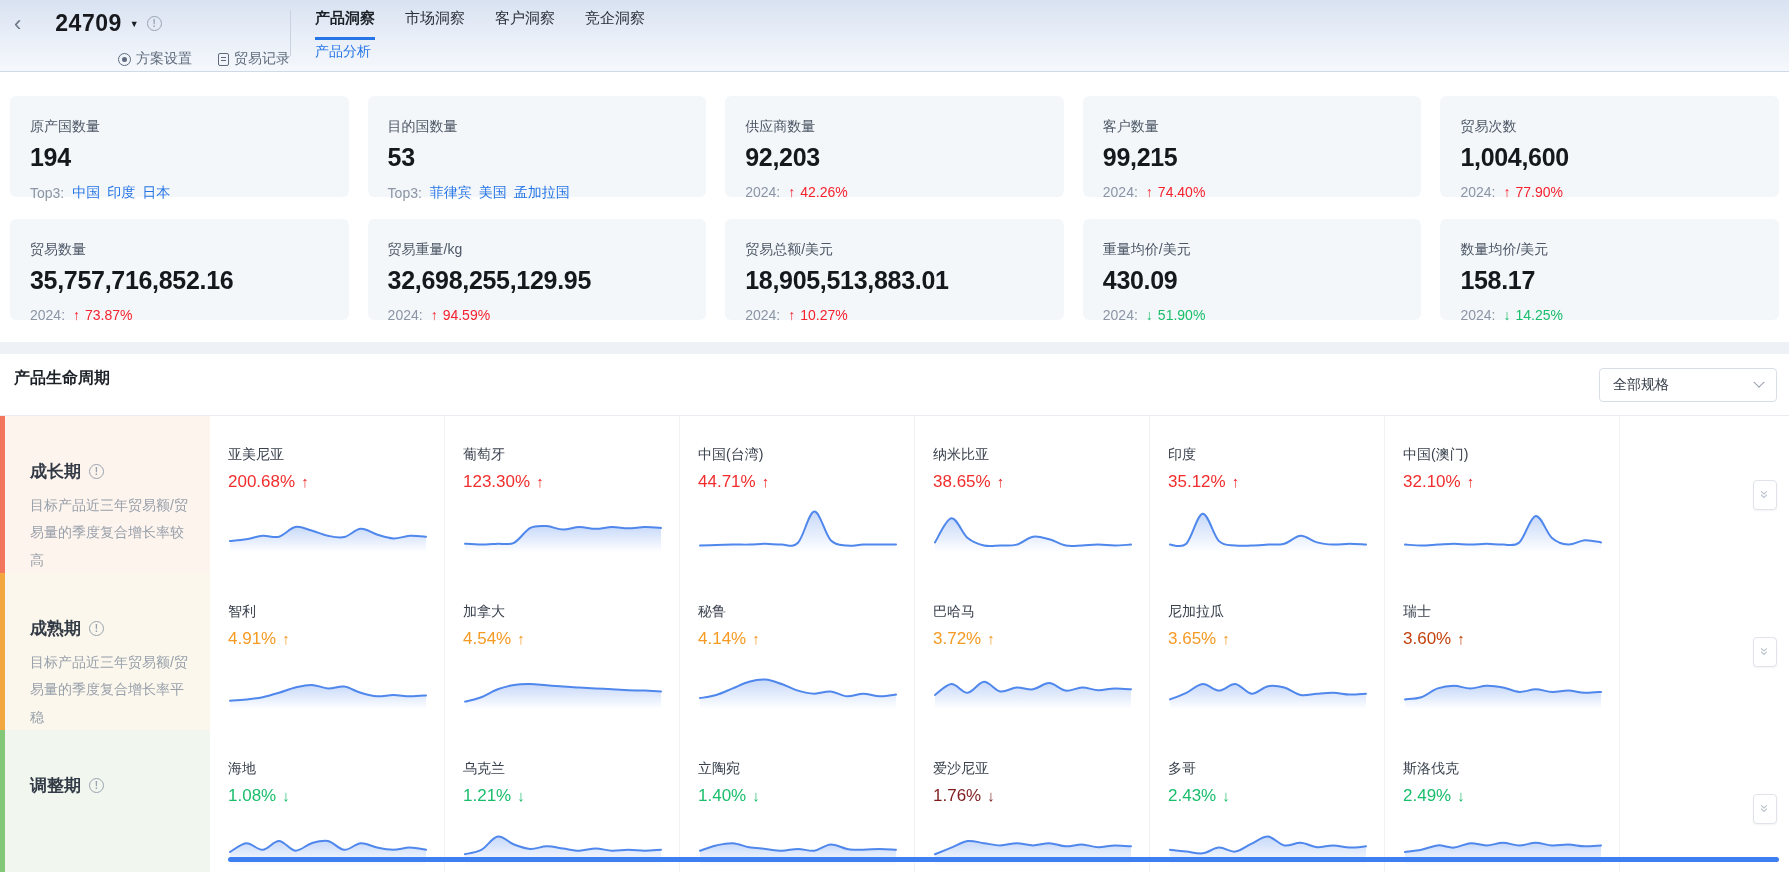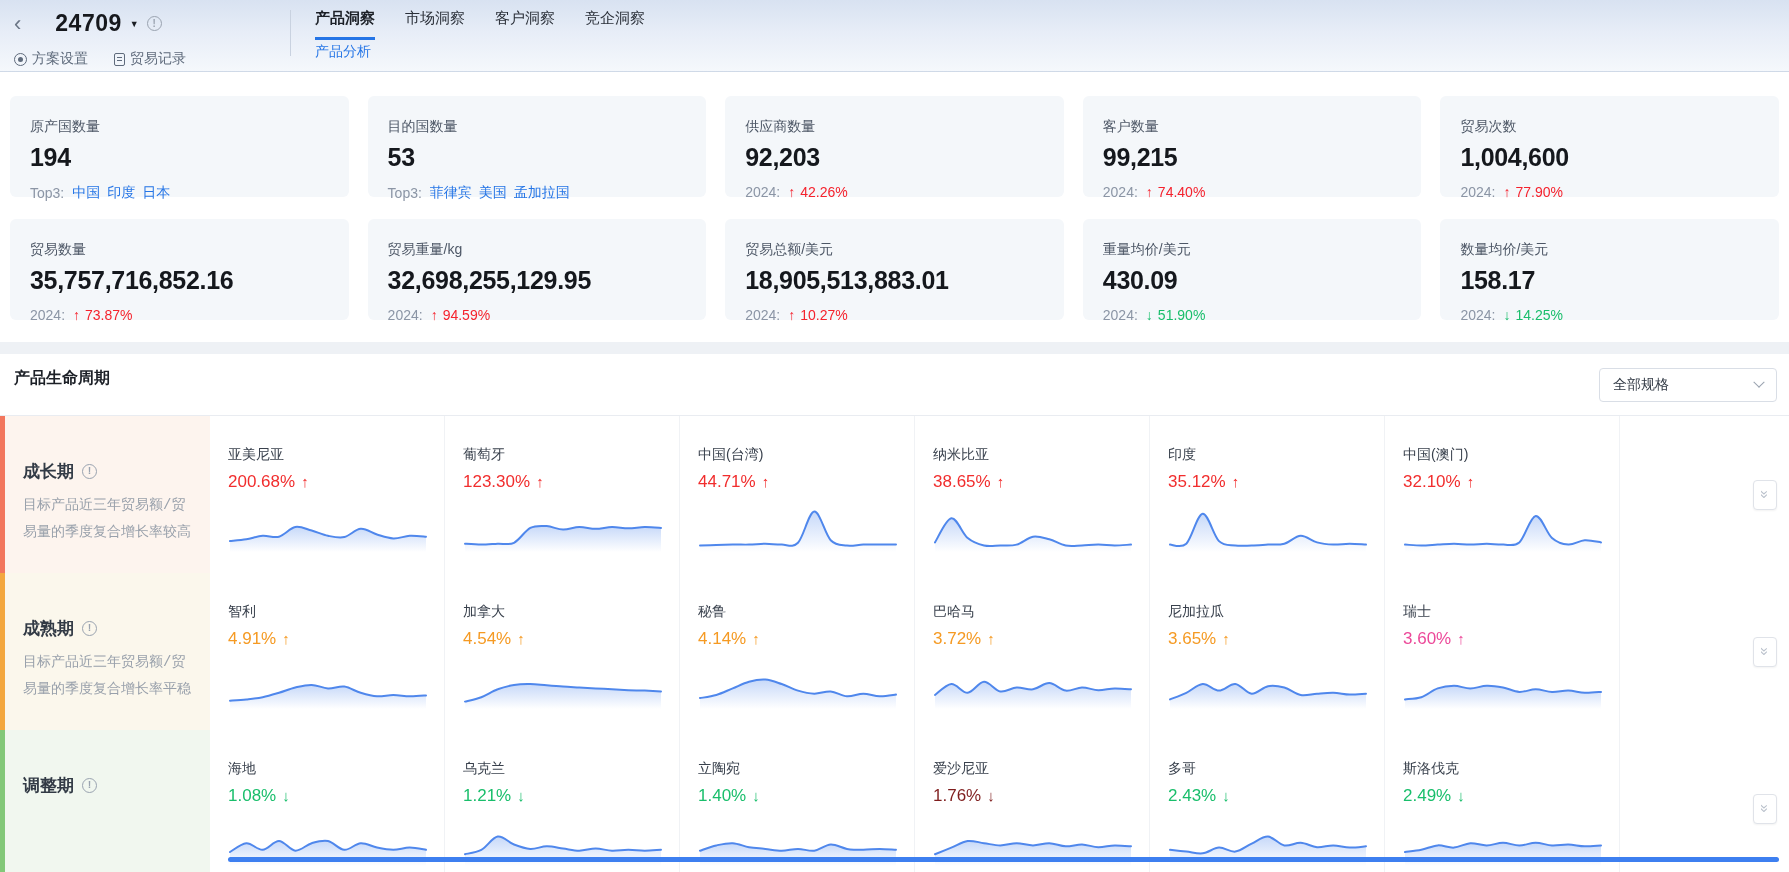--- a/index.html
+++ b/index.html
@@ -11,21 +11,21 @@
     background:linear-gradient(180deg,#d8e2f1 0%,#e7edf7 45%,#f5f8fc 100%);
     border-bottom:1px solid rgba(0,0,0,.04); }
   .tb-left { width:276px; padding-top:10px; }
   .tb-row1 { display:flex; align-items:center; gap:8px; }
   .back { font-size:22px; color:#6b7686; line-height:18px; cursor:pointer; }
   .tb-title { font-size:23px; font-weight:700; color:#16181d; letter-spacing:.5px;margin-left:26px; }
   .caret { font-size:9px; color:#1a1d23; cursor:pointer; }
   .info-circle { display:inline-flex; align-items:center; justify-content:center;
     width:15px; height:15px; border:1px solid #9aa3b0; border-radius:50%;
     color:#9aa3b0; font-size:10px; font-weight:700; line-height:1; cursor:pointer; }
-  .tb-row2 { margin-top:13px; display:flex; gap:26px; color:#5f6b7c; font-size:14px; align-items:center; }
+  .tb-row2 { margin-top:13px; display:flex; gap:26px; color:#5f6b7c; font-size:14px; align-items:center;justify-content:flex-end; }
   .tb-link { display:inline-flex; align-items:center; cursor:pointer; }
   .ring { display:inline-block; width:13px; height:13px; border:1px solid #5f6b7c; border-radius:50%; position:relative; margin-right:5px; }
   .ring::after { content:''; position:absolute; left:50%; top:50%; width:5px; height:5px; margin:-2.5px 0 0 -2.5px; background:#5f6b7c; border-radius:50%; }
   .doc { display:inline-block; width:11px; height:13px; border:1px solid #5f6b7c; border-radius:2px; position:relative; margin-right:5px; }
   .doc::after { content:''; position:absolute; left:2px; right:2px; top:3px; height:1px; background:#5f6b7c; box-shadow:0 3px 0 #5f6b7c; }
   .tb-divider { width:1px; height:46px; background:#c9d2e0; margin:10px 24px 0 0; }
   .tb-tabs { padding-top:9px; }
   .tabs { display:flex; gap:30px; font-size:15px; color:#2a2f38; }
   .tab { padding-bottom:9px; border-bottom:3px solid transparent; cursor:pointer; }
   .tab.active { font-weight:700; color:#1c2027; border-bottom-color:#2575e6; }
@@ -49,21 +49,21 @@
 
   
   .lc-header { display:flex; justify-content:space-between; padding:14px 12px 13px 14px; }
   .lc-title { font-size:16px; font-weight:700; color:#1c2027; }
   .select { width:178px; height:34px; display:flex; align-items:center; justify-content:space-between;
     padding:0 13px; border:1px solid #d9dee6; border-radius:4px; background:#fff;
     font-size:14px; color:#323a45; cursor:pointer; }
   .chevron { width:8px; height:8px; border-right:1.5px solid #9aa3b0; border-bottom:1.5px solid #9aa3b0; transform:rotate(45deg) translate(-2px,-2px); }
   .lc-rows { border-top:1px solid #e9ecf1; }
   .lc-row { display:flex; height:157px; background:#fff; }
-  .lc-label { flex:0 0 210px; border-left:5px solid #ccc; padding:44px 18px 0 18px;font-family:Liberation Mono, monospace; }
+  .lc-label { flex:0 0 210px; border-left:5px solid #ccc; padding:44px 18px 0 25px; }
   .stage-title { font-size:17px; font-weight:700; color:#323a45; display:flex; align-items:center; gap:8px; }
   .stage-title .info-circle { width:15px; height:15px; font-weight:700; }
   .stage-desc { margin-top:9px; font-size:14px; color:#98a0ab; line-height:1.95; }
   .lc-cell { flex:0 0 235px; border-right:1px solid #f0f2f5; padding:30px 0 0 18px; cursor:pointer; }
   .cell-country { font-size:14px; color:#39414d; }
   .cell-pct { margin-top:8px; font-size:17px; font-weight:400; }
   .cell-pct .arr { margin-left:6px; font-size:15px; }
   .spark { display:block; margin-top:8px; }
   .lc-end { flex:1; display:flex; align-items:center; justify-content:flex-end; padding-right:12px; }
   .collapse-btn { width:24px; height:30px; border:1px solid #e0e3e9; border-radius:4px; background:#fff;
@@ -319,21 +319,21 @@
           <div class="lc-cell">
             <div class="cell-country">尼加拉瓜</div>
             <div class="cell-pct" style="color:#f59a23">3.65%<span class="arr">↑</span></div>
             <svg width="200" height="52" class="spark">
               <path d="M2.0,42.4C4.7,41.3 12.9,38.4 18.3,35.8C23.8,33.2 29.2,27.4 34.7,27.0C40.1,26.6 45.6,33.6 51.0,33.6C56.4,33.6 61.9,26.5 67.3,27.0C72.8,27.5 78.2,36.3 83.7,36.7C89.1,37.0 94.6,30.2 100.0,29.2C105.4,28.2 110.9,29.1 116.3,30.5C121.8,32.0 127.2,37.0 132.7,38.0C138.1,39.0 143.6,37.0 149.0,36.7C154.4,36.3 159.9,35.7 165.3,35.8C170.8,35.9 176.2,37.4 181.7,37.6C187.1,37.7 195.3,36.8 198.0,36.7L198,52L2,52Z" fill="url(#sparkfill)"></path>
               <path d="M2.0,42.4C4.7,41.3 12.9,38.4 18.3,35.8C23.8,33.2 29.2,27.4 34.7,27.0C40.1,26.6 45.6,33.6 51.0,33.6C56.4,33.6 61.9,26.5 67.3,27.0C72.8,27.5 78.2,36.3 83.7,36.7C89.1,37.0 94.6,30.2 100.0,29.2C105.4,28.2 110.9,29.1 116.3,30.5C121.8,32.0 127.2,37.0 132.7,38.0C138.1,39.0 143.6,37.0 149.0,36.7C154.4,36.3 159.9,35.7 165.3,35.8C170.8,35.9 176.2,37.4 181.7,37.6C187.1,37.7 195.3,36.8 198.0,36.7" fill="none" stroke="#4f87ec" stroke-width="2" stroke-linecap="round"></path>
             </svg>
           </div>
           <div class="lc-cell">
             <div class="cell-country">瑞士</div>
-            <div class="cell-pct" style="color:#ec4899">3.60%<span class="arr">↑</span></div>
+            <div class="cell-pct" style="color:#c2410c">3.60%<span class="arr">↑</span></div>
             <svg width="200" height="52" class="spark">
               <path d="M2.0,42.4C4.7,42.0 12.9,42.0 18.3,40.2C23.8,38.4 29.2,33.3 34.7,31.4C40.1,29.5 45.6,28.8 51.0,28.8C56.4,28.8 61.9,31.4 67.3,31.4C72.8,31.4 78.2,28.9 83.7,28.8C89.1,28.6 94.6,29.5 100.0,30.5C105.4,31.5 110.9,34.6 116.3,34.9C121.8,35.2 127.2,32.3 132.7,32.3C138.1,32.3 143.6,34.7 149.0,34.9C154.4,35.1 159.9,33.5 165.3,33.6C170.8,33.7 176.2,35.6 181.7,35.8C187.1,36.0 195.3,35.1 198.0,34.9L198,52L2,52Z" fill="url(#sparkfill)"></path>
               <path d="M2.0,42.4C4.7,42.0 12.9,42.0 18.3,40.2C23.8,38.4 29.2,33.3 34.7,31.4C40.1,29.5 45.6,28.8 51.0,28.8C56.4,28.8 61.9,31.4 67.3,31.4C72.8,31.4 78.2,28.9 83.7,28.8C89.1,28.6 94.6,29.5 100.0,30.5C105.4,31.5 110.9,34.6 116.3,34.9C121.8,35.2 127.2,32.3 132.7,32.3C138.1,32.3 143.6,34.7 149.0,34.9C154.4,35.1 159.9,33.5 165.3,33.6C170.8,33.7 176.2,35.6 181.7,35.8C187.1,36.0 195.3,35.1 198.0,34.9" fill="none" stroke="#4f87ec" stroke-width="2" stroke-linecap="round"></path>
             </svg>
           </div>
           <div class="lc-end">
             <button class="collapse-btn">
               <span class="dblchev">»</span>
             </button>
           </div>

